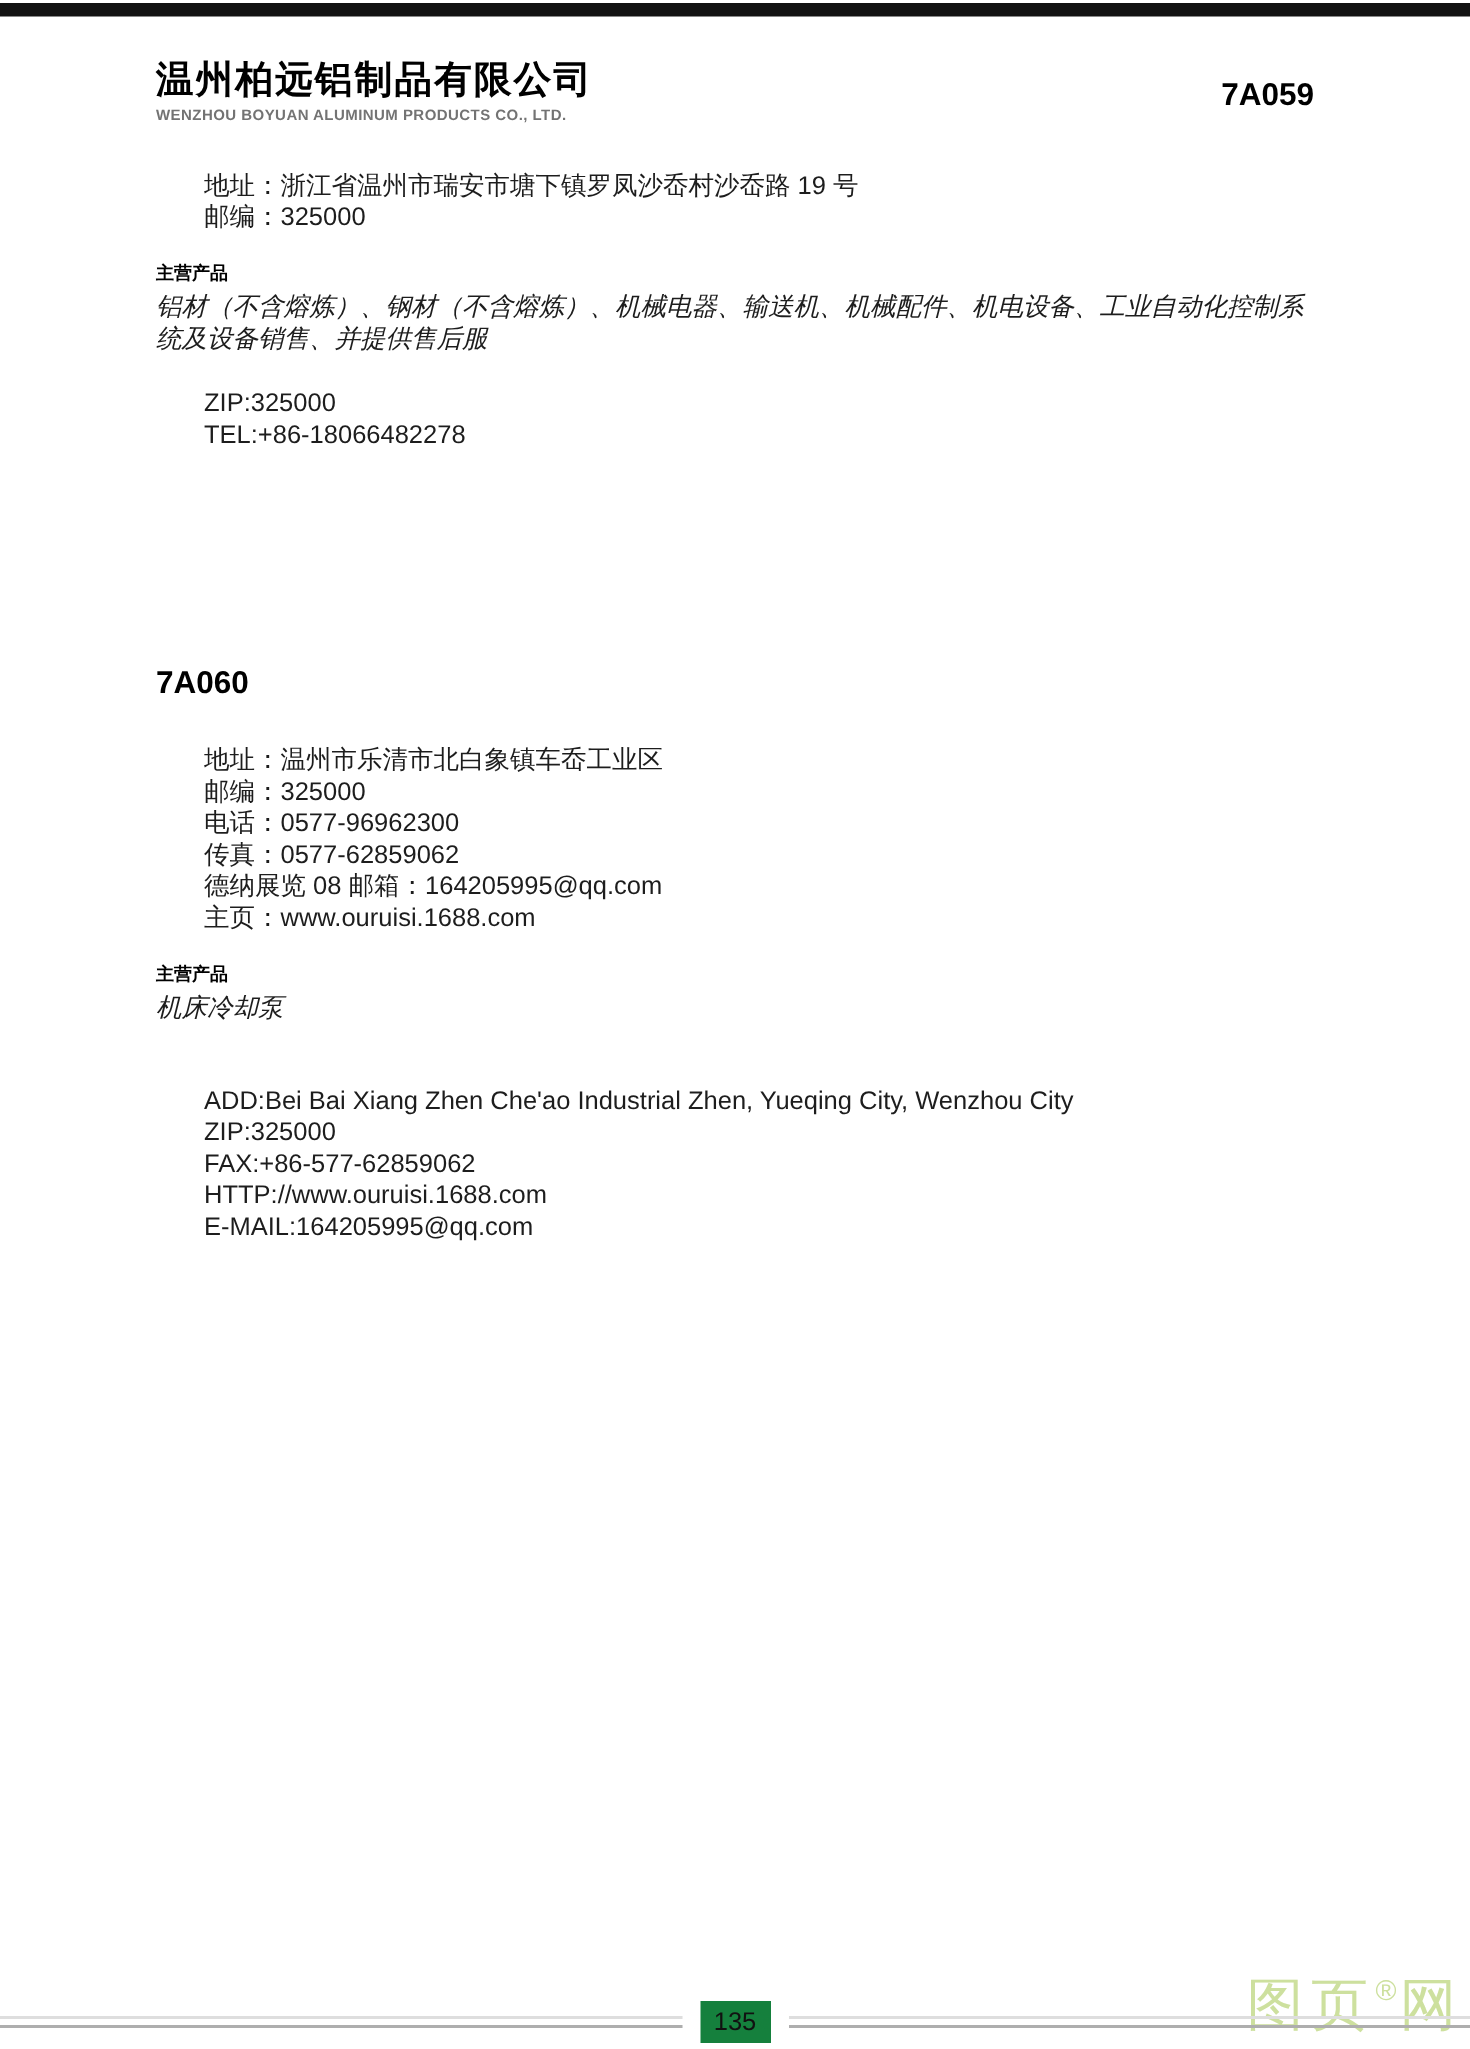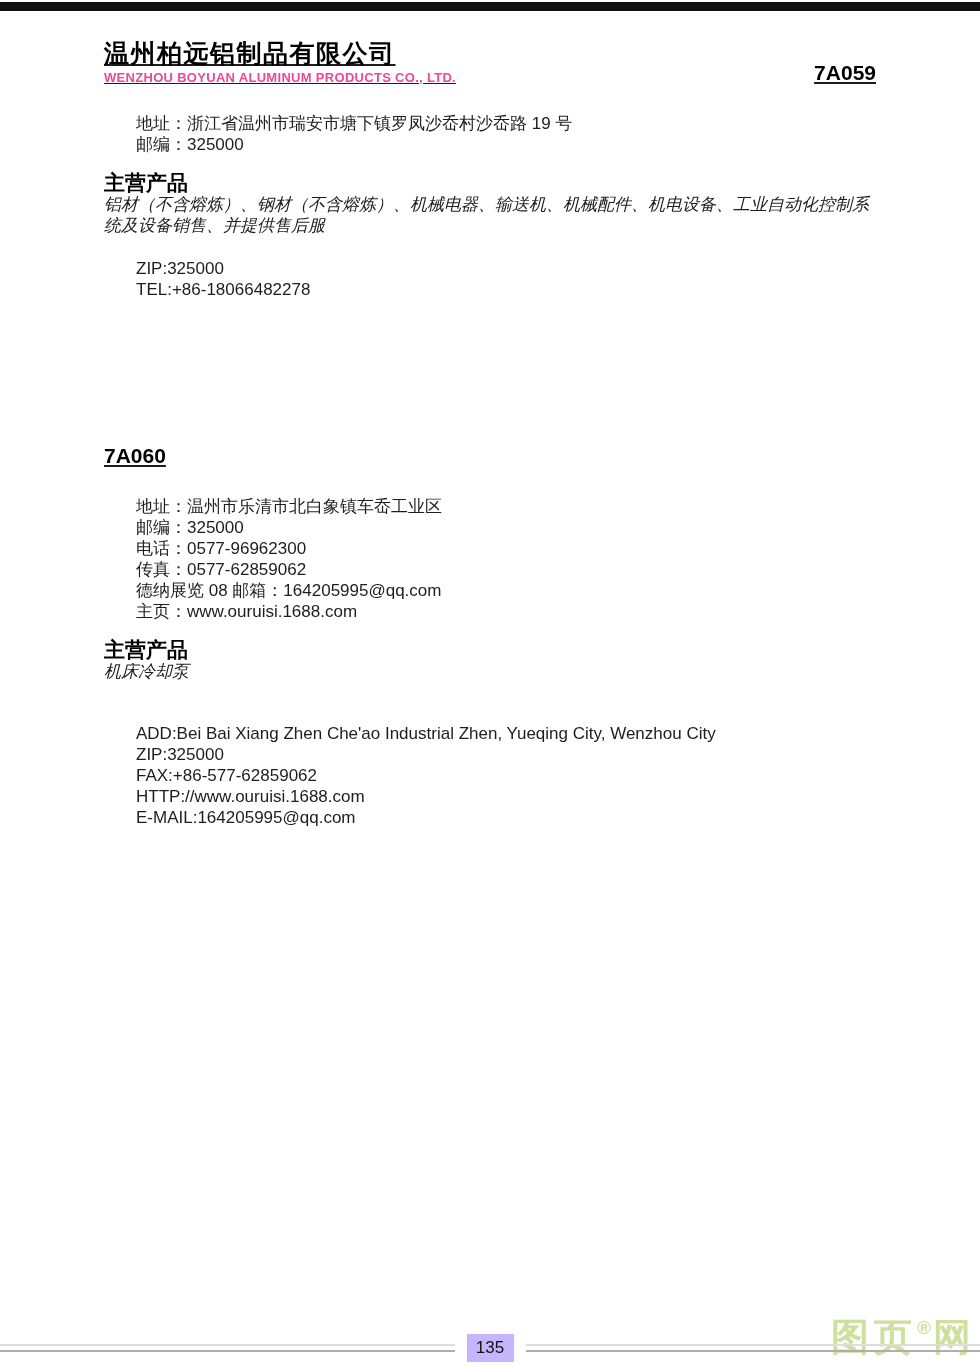--- a/index.html
+++ b/index.html
@@ -26,57 +26,56 @@
   .company {
     position: absolute;
     left: 104px;
     width: 772px;
   }
   .company-1 { top: 40px; }
   .company-2 { top: 442px; }
   .company-header {
     display: flex;
     justify-content: space-between;
-    align-items: flex-end;
-    text-decoration: underline;
+    align-items: center;
   }
   .name-cn {
     margin: 0;
     font-size: 25px;
     line-height: 27px;
     font-weight: bold;
     color: #000;
     letter-spacing: 1.5px;
   }
   .name-en {
     margin: 2px 0 0 0;
-    font-size: 13px;
+    font-size: 10px;
     line-height: 17px;
     font-weight: bold;
-    color: #ec4899;
+    color: #737373;
     letter-spacing: 0.3px;
   }
   .code {
     font-size: 21px;
     line-height: 27px;
     font-weight: bold;
     color: #000;
     white-space: nowrap;
   }
   .info-block { margin-top: 27px; margin-left: 32px; }
   .info-block p,
   .products-text {
     margin: 0;
     font-size: 17px;
     line-height: 21px;
     color: #1d1d1d;
   }
   .products-heading {
     margin: 17px 0 0 0;
-    font-size: 21px;
+    font-size: 12px;
     line-height: 21px;
     font-weight: bold;
     color: #000;
   }
   .products-text { margin-top: 1px; font-style: italic; }
   .info-en { margin-top: 22px; }
   .company-2 .info-en { margin-top: 41px; }
   .footer {
     position: absolute;
     left: 0;
@@ -91,35 +90,35 @@
     flex: 1;
     height: 8px;
     box-sizing: border-box;
     border-top: 2px solid #dedede;
     border-bottom: 2px solid #aeaeae;
   }
   .page-num {
     width: 47px;
     height: 28px;
     margin: 0 12px;
-    background: #c4b5fd;
+    background: #15803d;
     color: #111;
     font-size: 17px;
     display: flex;
     align-items: center;
     justify-content: center;
   }
   .watermark {
     position: absolute;
     right: 4px;
     bottom: 10px;
     z-index: 1;
     font-size: 38px;
     line-height: 1;
-    font-weight: bold;
+    font-weight: normal;
     letter-spacing: 5px;
     color: #cde09e;
     white-space: nowrap;
   }
   .watermark .reg {
     font-size: 19px;
     position: relative;
     top: -16px;
     letter-spacing: 0;
     margin-right: 2px;

